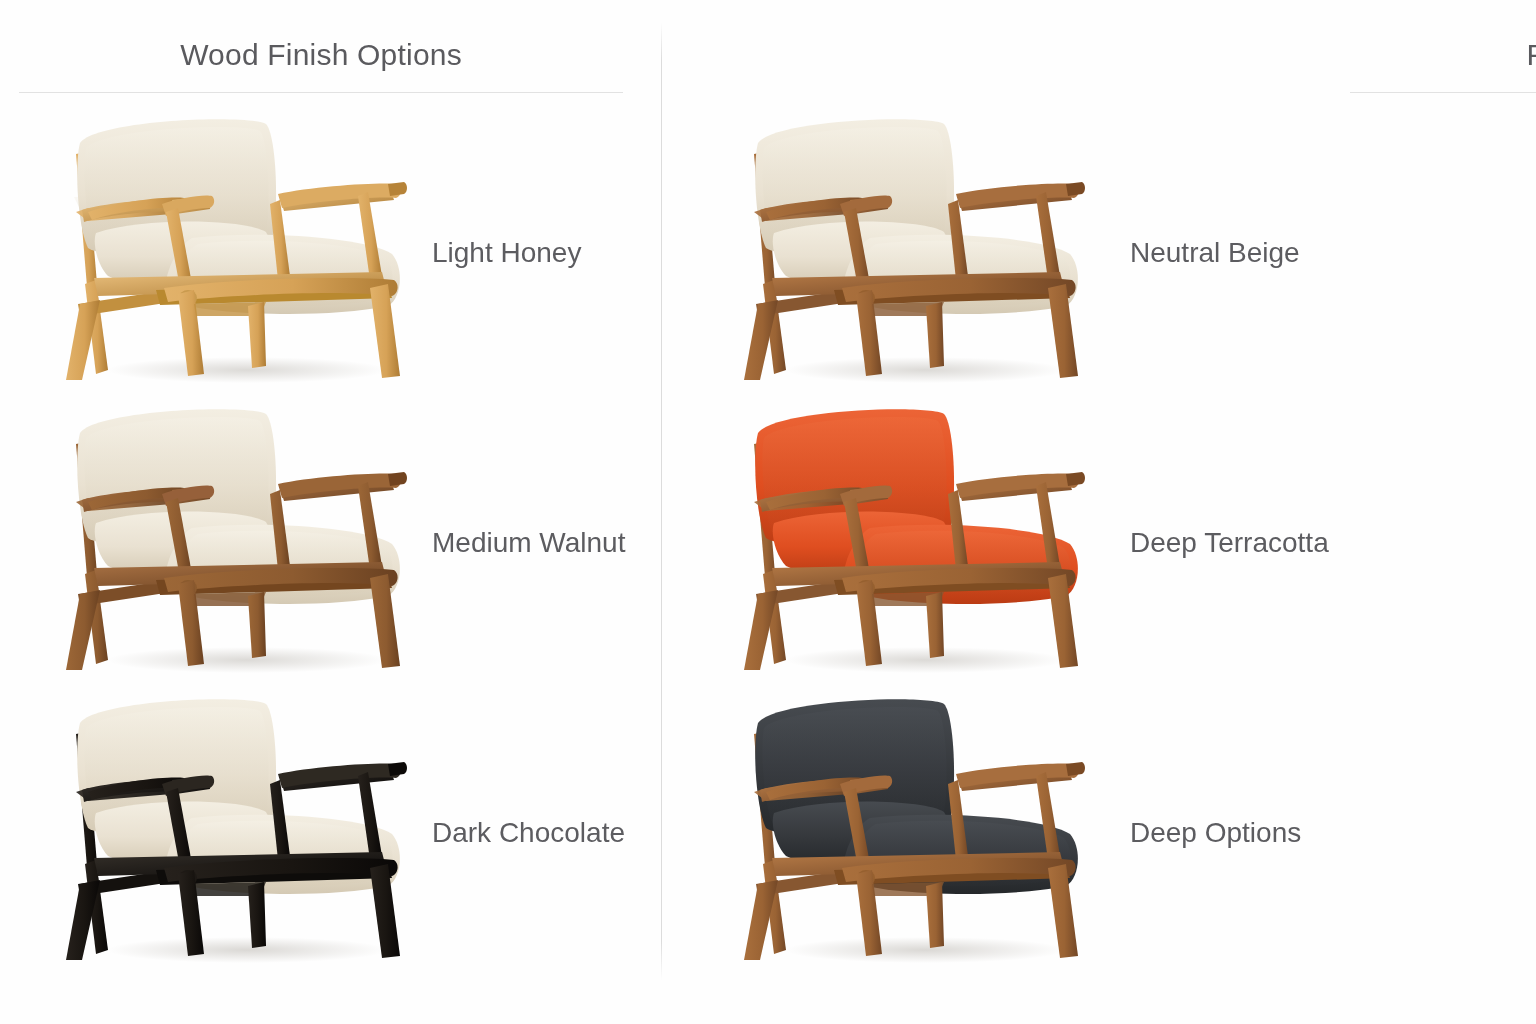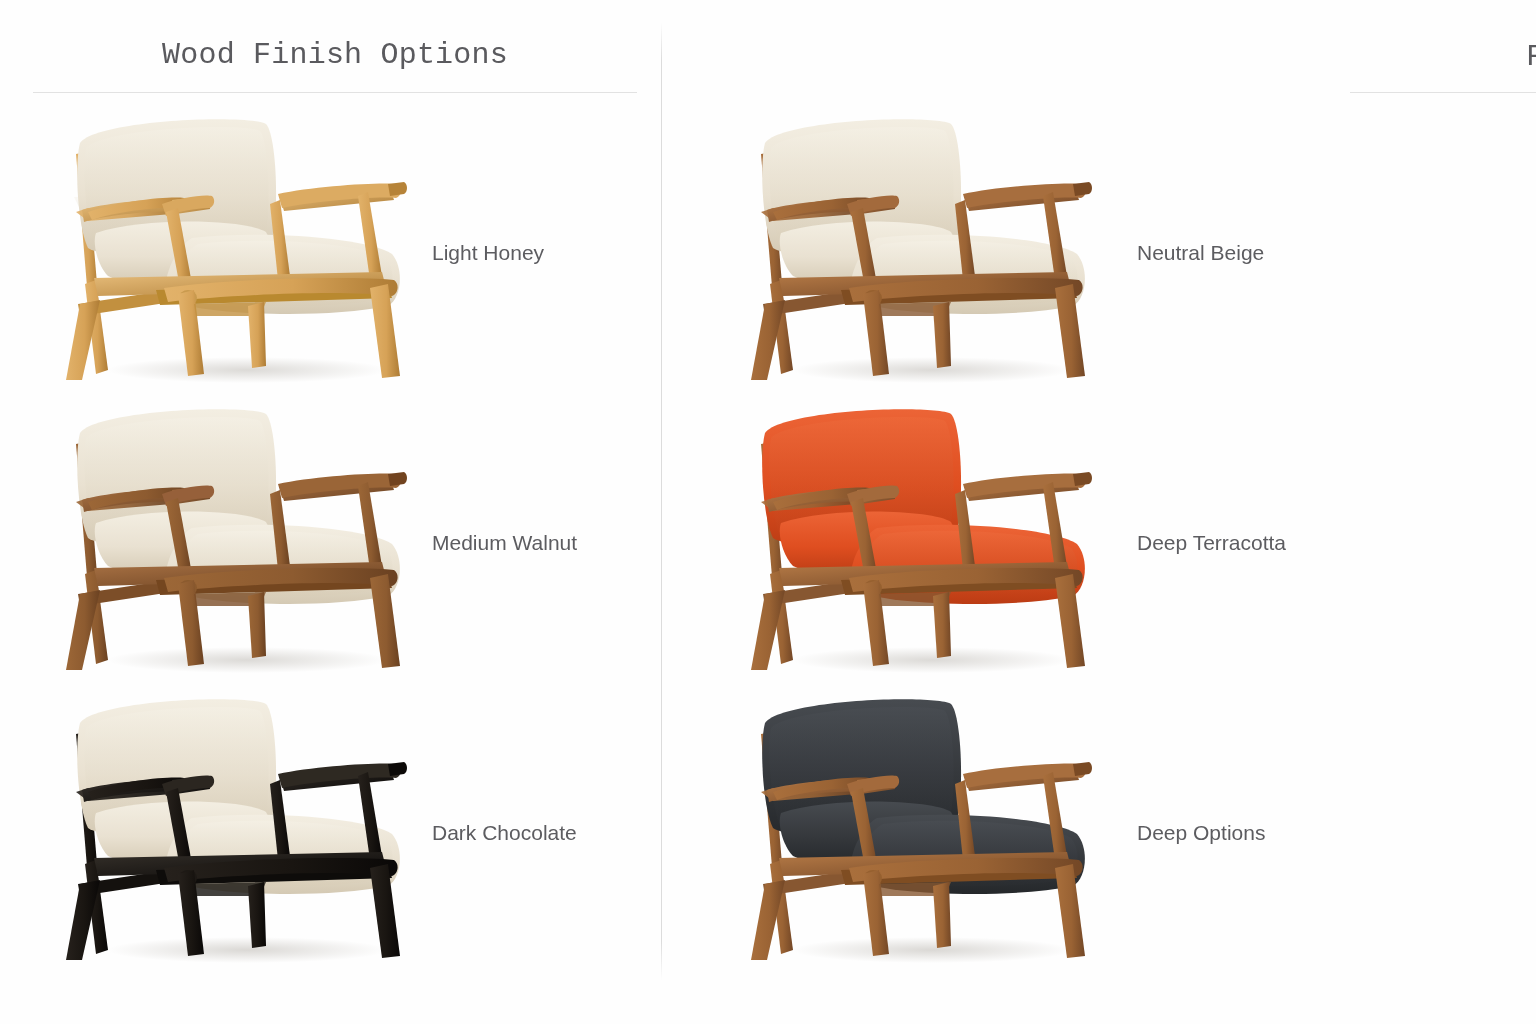--- a/index.html
+++ b/index.html
@@ -17,40 +17,40 @@
   .col-left{left:0;width:662px;}
   .col-right{left:662px;width:874px;}
 
   .vdivider{
     position:absolute;left:661px;top:22px;width:1px;height:958px;
     background:linear-gradient(to bottom,rgba(214,214,214,0) 0%,#DCDCDC 4%,#DCDCDC 96%,rgba(214,214,214,0) 100%);
   }
 
   
   .head{position:absolute;top:36px;text-align:center;}
-  .head-left{left:33px;width:604px;font-family:Liberation Mono, monospace;}
+  .head-left{left:19px;width:604px;}
   .head-right{left:688px;width:722px;}
   .head-title{
     font-size:30px;font-weight:400;color:#5A5A5E;letter-spacing:.2px;
     line-height:38px;white-space:nowrap;
   }
   .rule{height:1px;margin-top:18px;background:#E2E2E2;}
 
   
   .row{position:absolute;height:290px;}
   .row .thumb{position:absolute;left:0;top:0;width:372px;height:290px;}
   .row .caption{
     position:absolute;top:50%;transform:translateY(-50%);
-    font-size:21px;color:#5C5C60;font-weight:400;white-space:nowrap;
+    font-size:28px;color:#5C5C60;font-weight:400;white-space:nowrap;
     line-height:34px;
   }
 
   .col-left .row{left:52px;width:600px;}
   .col-left .row .caption{left:380px;}
-  .col-right .row{left:75px;width:780px;}
+  .col-right .row{left:68px;width:780px;}
   .col-right .row .caption{left:400px;}
 
   .r1{top:108px;}
   .r2{top:398px;}
   .r3{top:688px;text-align:right;}
 
   svg{display:block;width:100%;height:100%;}
 </style>
 </head>
 <body>

